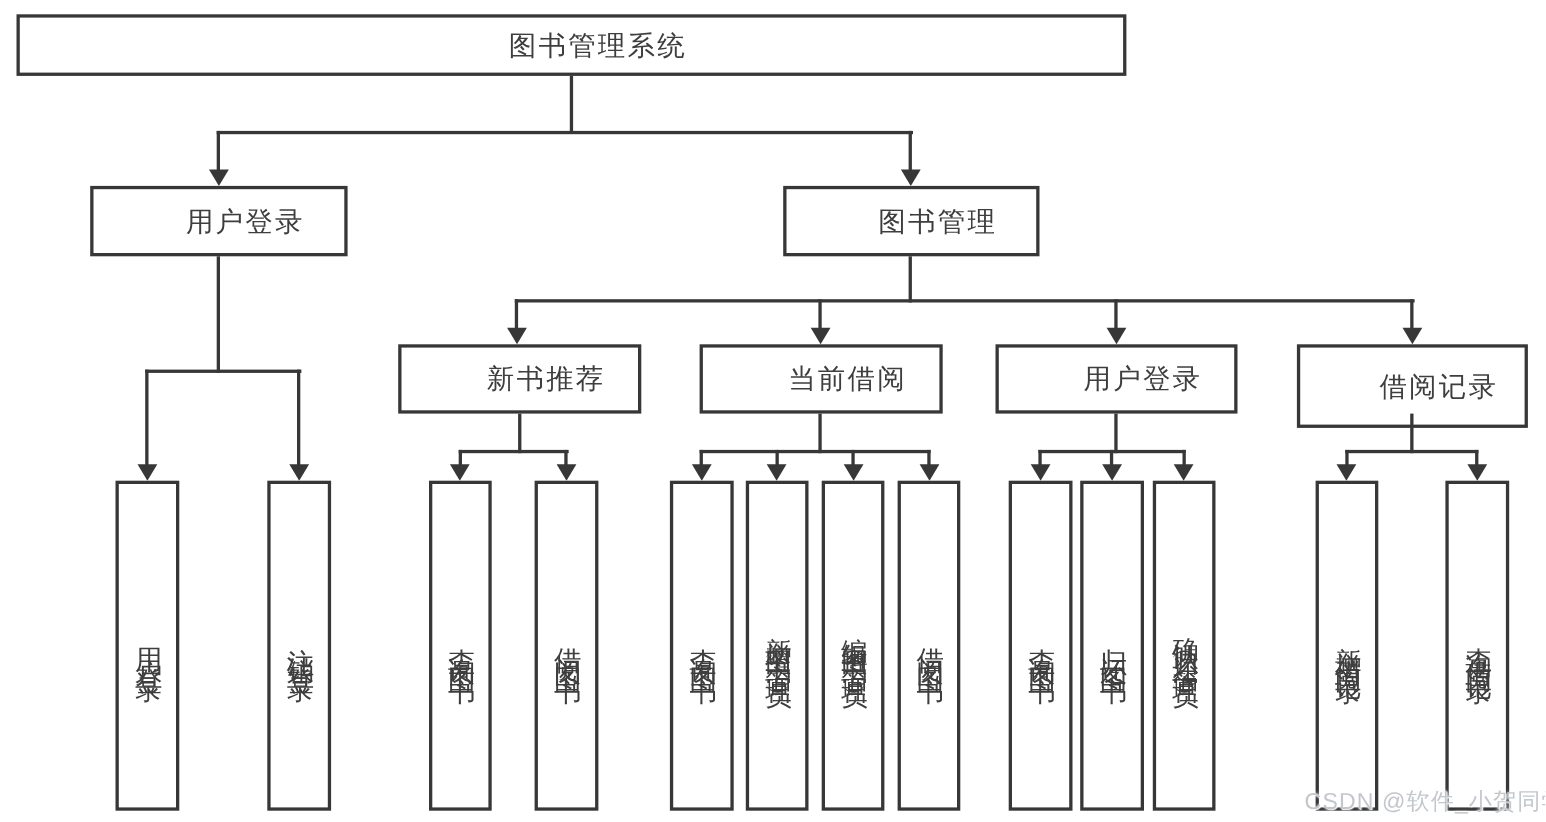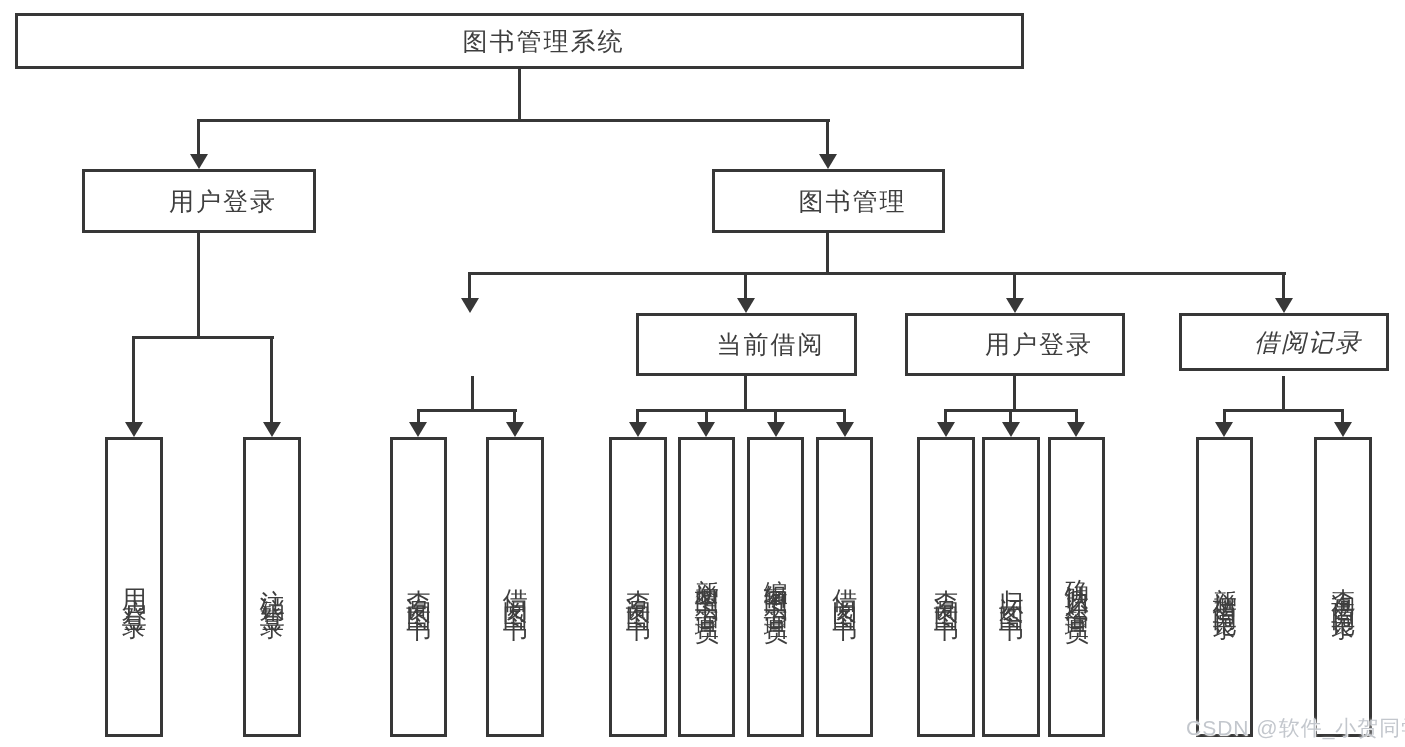--- a/index.html
+++ b/index.html
@@ -67,27 +67,30 @@
   <div class="line" style="left:468px;top:272px;width:818px;height:3px;"></div>
   <div class="line" style="left:468px;top:272px;width:3px;height:28px;"></div>
   <div class="ah" style="left:461px;top:298px;"></div>
   <div class="line" style="left:744px;top:272px;width:3px;height:28px;"></div>
   <div class="ah" style="left:737px;top:298px;"></div>
   <div class="line" style="left:1013px;top:272px;width:3px;height:28px;"></div>
   <div class="ah" style="left:1006px;top:298px;"></div>
   <div class="line" style="left:1282px;top:272px;width:3px;height:28px;"></div>
   <div class="ah" style="left:1275px;top:298px;"></div>
 
+  <div class="hbox" style="left:362px;top:313px;width:221px;height:63px;">
+    <span>新书推荐</span>
+  </div>
   <div class="hbox" style="left:636px;top:313px;width:221px;height:63px;">
     <span>当前借阅</span>
   </div>
   <div class="hbox" style="left:905px;top:313px;width:220px;height:63px;">
     <span>用户登录</span>
   </div>
-  <div class="hbox" style="left:1179px;top:313px;width:210px;height:58px;font-style:italic;">
+  <div class="hbox" style="left:1179px;top:313px;width:210px;height:76px;">
     <span>借阅记录</span>
   </div>
 
   <div class="line" style="left:471px;top:376px;width:3px;height:36px;"></div>
   <div class="line" style="left:417px;top:409px;width:100px;height:3px;"></div>
   <div class="line" style="left:417px;top:409px;width:3px;height:15px;"></div>
   <div class="ah" style="left:409px;top:422px;"></div>
   <div class="line" style="left:513px;top:409px;width:3px;height:15px;"></div>
   <div class="ah" style="left:506px;top:422px;"></div>
 

